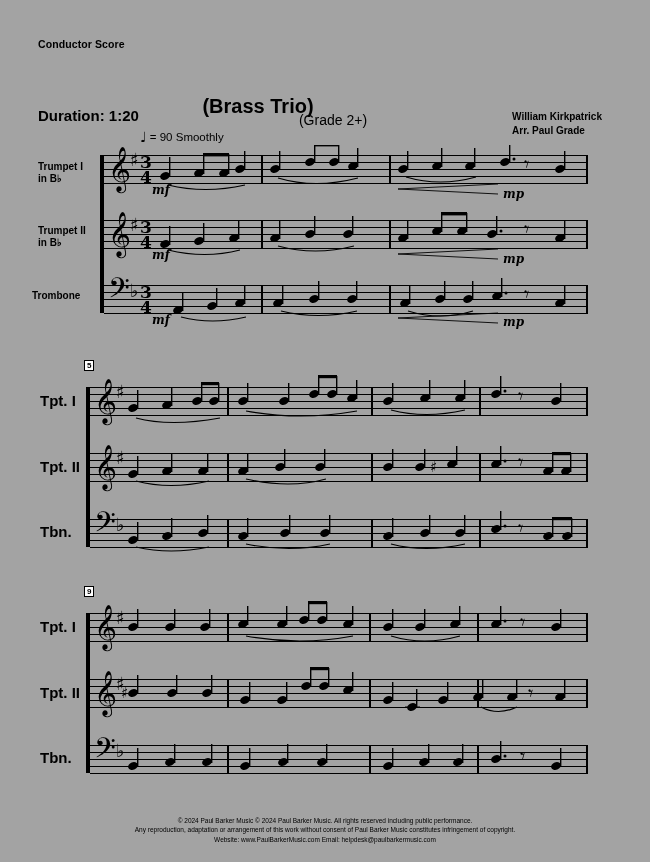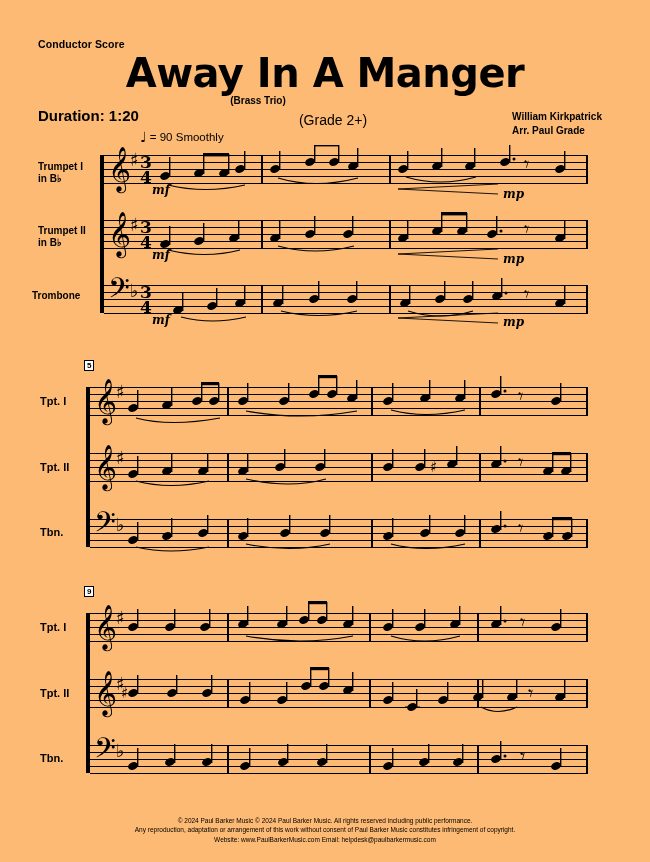--- a/index.html
+++ b/index.html
@@ -7,21 +7,21 @@
     padding: 0;
     background: #c9c9c9;
   }
   body {
     font-family: "Liberation Sans", sans-serif;
   }
   .page {
     position: relative;
     width: 650px;
     height: 862px;
-    background: #fdba74;
+    background: #a3a3a3;
     overflow: hidden;
   }
 
   
   .conductor-score {
     position: absolute;
     left: 38px;
     top: 38px;
     font-size: 10.5px;
     font-weight: bold;
@@ -39,21 +39,21 @@
     font-weight: bold;
     color: #000;
     letter-spacing: -0.5px;
   }
   .subtitle1 {
     position: absolute;
     left: 0;
     top: 95px;
     width: 516px;
     text-align: center;
-    font-size: 10px;
+    font-size: 20px;
     font-weight: bold;
     color: #000;
   }
   .subtitle2 {
     position: absolute;
     left: 0;
     top: 112px;
     width: 650px;
     text-align: center;
     font-size: 14px;
@@ -97,21 +97,21 @@
   .system { position: absolute; left: 0; }
   .staff-label {
     position: absolute;
     text-align: left;
     font-size: 10px;
     font-weight: bold;
     color: #000;
     line-height: 12px;
     white-space: nowrap;
   }
-  .staff-label.small { font-size: 11px; }
+  .staff-label.small { font-size: 15px; }
   .measure-number {
     position: absolute;
     font-size: 8px;
     font-weight: bold;
     color: #000;
     border: 1px solid #000;
     padding: 0px 2px 0px 2px;
     background: #fff;
     line-height: 9px;
   }
@@ -134,21 +134,20 @@
     color: #000;
     line-height: 9.5px;
   }
 </style>
 </head>
 <body>
 
 <div class="page">
 
   <div class="conductor-score">Conductor Score</div>
-  <div class="title">Away In A Manger</div>
   <div class="subtitle1">(Brass Trio)</div>
   <div class="subtitle2">(Grade 2+)</div>
   <div class="duration">Duration: 1:20</div>
   <div class="composer">
     <div>William Kirkpatrick</div>
     <div>Arr. Paul Grade</div>
   </div>
   <div class="tempo">
     <span class="note-glyph">♩</span>
     <span>= 90 Smoothly</span>

